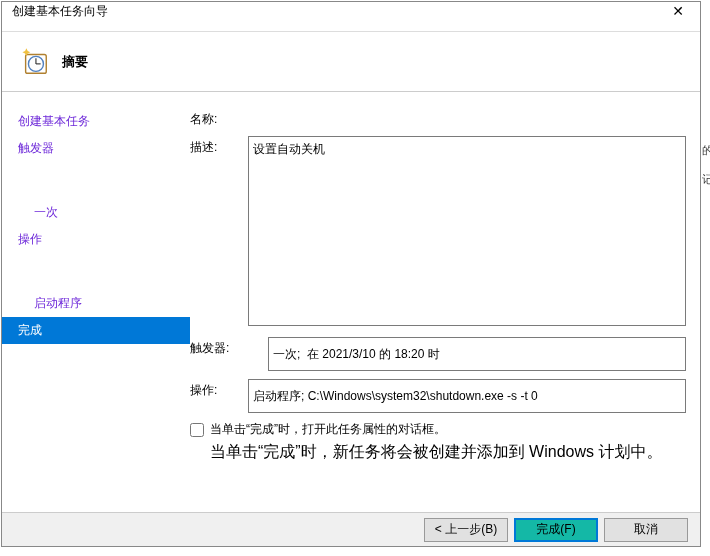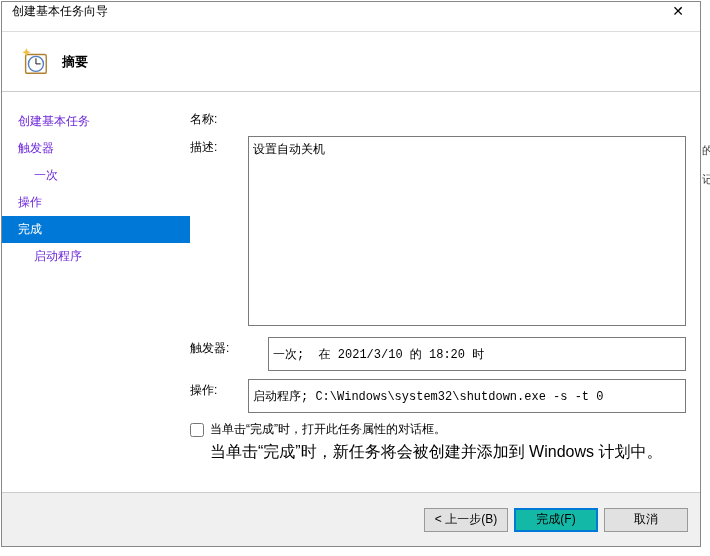--- a/index.html
+++ b/index.html
@@ -67,21 +67,21 @@
   .sidebar {
     width: 188px;
     padding: 15px 0 0 14px;
   }
   .sidebar .item {
     padding: 5px 0 5px 2px;
     font-size: 12px;
     cursor: pointer;
     color: #6d28d9;
   }
-  .sidebar .item.sub { padding-left: 18px; }
+  .sidebar .item.sub { padding-left: 18px; margin-top: 37px; }
   .sidebar .item.active {
     background: #0078d7;
     color: #fff;
     margin-left: -14px;
     padding-left: 16px;
   }
   .content {
     flex: 1;
     padding: 15px 14px 0 0;
     position: relative;
@@ -95,21 +95,21 @@
     font-size: 12px;
     padding-top: 3px;
   }
   .row .field { flex: 1; }
   .row input[type=text] {
     width: 100%;
     height: 34px;
     border: 1px solid #7a7a7a;
     font-size: 12px;
     padding: 12px 4px;
-    font-family: Liberation Mono, monospace;
+    font-family: Liberation Sans, sans-serif;
   }
   .row input.name-input {
     border: 1px solid #0078d7;
   }
   .row input.name-input::selection {
     background: #0078d7; color: #fff;
   }
   .name-wrap { position: relative; }
   .name-fake {
     position: absolute;
@@ -144,21 +144,21 @@
     width: 14px; height: 14px;
     margin-right: 6px;
   }
   .info-row {
     margin: 4px 0 0 20px;
     font-size: 16px;
   }
   .footer {
     position: absolute;
     bottom: 0; left: 0; right: 0;
-    height: 54px;
+    height: 34px;
     border-top: 1px solid #ccc;
     display: flex;
     justify-content: flex-end;
     align-items: center;
     padding-right: 12px;
     gap: 6px;
     background: #f0f0f0;
   }
   .footer button {
     min-width: 84px;
@@ -195,22 +195,22 @@
     </span>
     <span class="header-title">摘要</span>
   </div>
 
   <div class="body">
     <div class="sidebar">
       <div class="item">创建基本任务</div>
       <div class="item">触发器</div>
       <div class="item sub">一次</div>
       <div class="item">操作</div>
+      <div class="item sub">启动程序</div>
       <div class="item active">完成</div>
-      <div class="item sub">启动程序</div>
     </div>
 
     <div class="content">
 
       <div class="row">
         <div class="label">名称:</div>
       </div>
 
       <div class="row">
         <div class="label">描述:</div>

